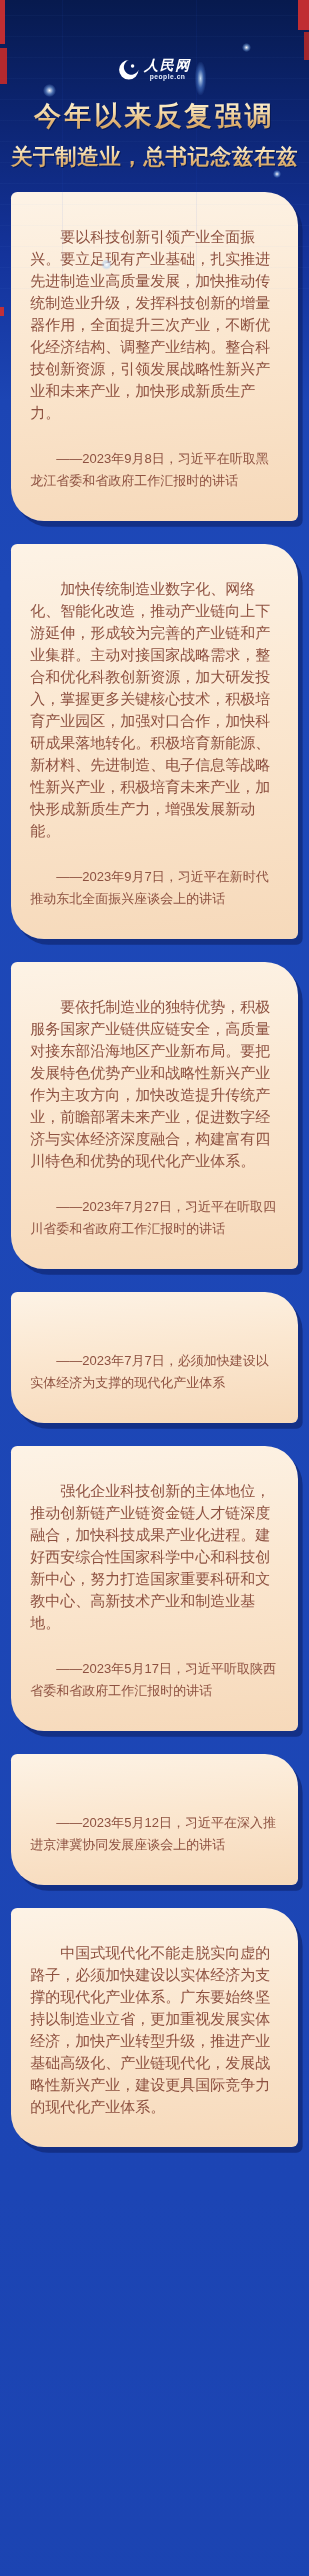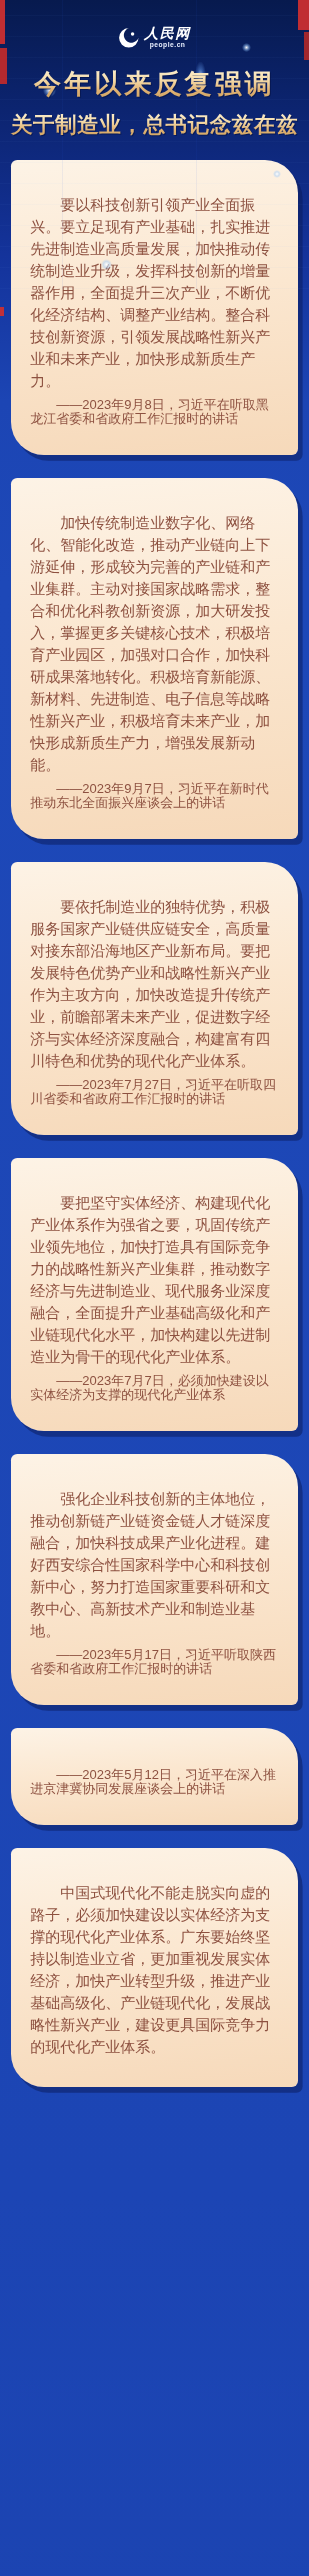--- a/index.html
+++ b/index.html
@@ -18,21 +18,21 @@
       repeating-linear-gradient(90deg, rgba(130,180,255,.07) 0 0.5px, transparent 0.5px 24px),
       repeating-linear-gradient(0deg, rgba(130,180,255,.06) 0 0.5px, transparent 0.5px 21px),
       repeating-linear-gradient(90deg, transparent 0 62px, rgba(40,90,220,.12) 62px 63px, transparent 63px 134px);
   }
   .red-dec{position:absolute;opacity:.92;}
   .sp{position:absolute;border-radius:50%;
     background:radial-gradient(circle,rgba(255,255,255,.95) 0%,rgba(150,200,255,.45) 40%,transparent 72%);}
   .streak{position:absolute;background:radial-gradient(ellipse at center,rgba(220,240,255,.9) 0%,rgba(110,170,255,.4) 40%,transparent 75%);}
 
   
-  .top-logo{position:relative;padding-top:26px;display:flex;justify-content:center;align-items:center;gap:4.6px;color:#fff;}
+  .top-logo{position:relative;padding-top:58px;display:flex;justify-content:center;align-items:center;gap:4.6px;color:#fff;}
   .top-logo svg{width:21.6px;height:21.6px;display:block;}
   .logo-col{display:flex;flex-direction:column;align-items:center;line-height:1;}
   .logo-name{font-size:14px;font-weight:bold;font-style:italic;letter-spacing:1.5px;}
   .logo-domain{font-size:6.7px;letter-spacing:0.5px;margin-top:2.1px;font-weight:bold;color:#eaf1ff;}
 
   
   .title{ text-align:center;font-family:"Liberation Serif",serif;font-weight:bold;
     background:linear-gradient(180deg,#fdf4da 0%,#f5dcab 38%,#e0b273 68%,#caa05e 100%);
     -webkit-background-clip:text;background-clip:text;color:transparent;
     filter:drop-shadow(1px 1.5px 0.5px rgba(4,18,70,.65));
@@ -48,21 +48,21 @@
     background:radial-gradient(ellipse at center,rgba(225,242,255,.95) 0%,rgba(100,165,255,.55) 32%,transparent 72%);}
   .flare-core{position:absolute;top:-2.1px;left:50%;transform:translateX(-50%);width:36px;height:4.1px;border-radius:50%;
     background:radial-gradient(ellipse at center,#ffffff 0%,rgba(190,225,255,.8) 45%,transparent 75%);}
 
   
   .cards{margin-top:20.6px;}
   .card{margin:0 11.3px 23px;background:linear-gradient(175deg,#fdf3e6 0%,#fbe7d0 45%,#f6d9ba 100%);
     border-radius:6.2px 33px 6.2px 33px;box-shadow:4.6px 5.7px 0 rgba(10,26,88,.5);
     padding:34px 19px 29px;color:#8d5140;}
   .card .qt{margin:0;font-size:15px;line-height:22px;text-indent:2em;}
-  .card .src{margin:6px 0 0;font-size:13px;line-height:14px;text-indent:2em;}
+  .card .src{margin:24px 0 0;font-size:13px;line-height:22px;text-indent:2em;}
 </style>
 </head>
 <body>
 
 <div class="page">
 
   <div class="circuit"></div>
 
   <span class="red-dec" style="left:0;top:0;width:5.2px;height:44px;background:#d03030;"></span>
   <span class="red-dec" style="left:0;top:48px;width:6.7px;height:36px;background:#c22a2a;"></span>
@@ -100,21 +100,20 @@
     </section>
     <section class="card">
       <p class="qt">加快传统制造业数字化、网络化、智能化改造，推动产业链向上下游延伸，形成较为完善的产业链和产业集群。主动对接国家战略需求，整合和优化科教创新资源，加大研发投入，掌握更多关键核心技术，积极培育产业园区，加强对口合作，加快科研成果落地转化。积极培育新能源、新材料、先进制造、电子信息等战略性新兴产业，积极培育未来产业，加快形成新质生产力，增强发展新动能。</p>
       <p class="src">——2023年9月7日，习近平在新时代推动东北全面振兴座谈会上的讲话</p>
     </section>
     <section class="card">
       <p class="qt">要依托制造业的独特优势，积极服务国家产业链供应链安全，高质量对接东部沿海地区产业新布局。要把发展特色优势产业和战略性新兴产业作为主攻方向，加快改造提升传统产业，前瞻部署未来产业，促进数字经济与实体经济深度融合，构建富有四川特色和优势的现代化产业体系。</p>
       <p class="src">——2023年7月27日，习近平在听取四川省委和省政府工作汇报时的讲话</p>
     </section>
     <section class="card">
-      <p class="qt">要把坚守实体经济、构建现代化产业体系作为强省之要，巩固传统产业领先地位，加快打造具有国际竞争力的战略性新兴产业集群，推动数字经济与先进制造业、现代服务业深度融合，全面提升产业基础高级化和产业链现代化水平，加快构建以先进制造业为骨干的现代化产业体系。</p>
       <p class="src">——2023年7月7日，必须加快建设以实体经济为支撑的现代化产业体系</p>
     </section>
     <section class="card">
       <p class="qt">强化企业科技创新的主体地位，推动创新链产业链资金链人才链深度融合，加快科技成果产业化进程。建好西安综合性国家科学中心和科技创新中心，努力打造国家重要科研和文教中心、高新技术产业和制造业基地。</p>
       <p class="src">——2023年5月17日，习近平听取陕西省委和省政府工作汇报时的讲话</p>
     </section>
     <section class="card">
       <p class="src">——2023年5月12日，习近平在深入推进京津冀协同发展座谈会上的讲话</p>
     </section>
     <section class="card">

